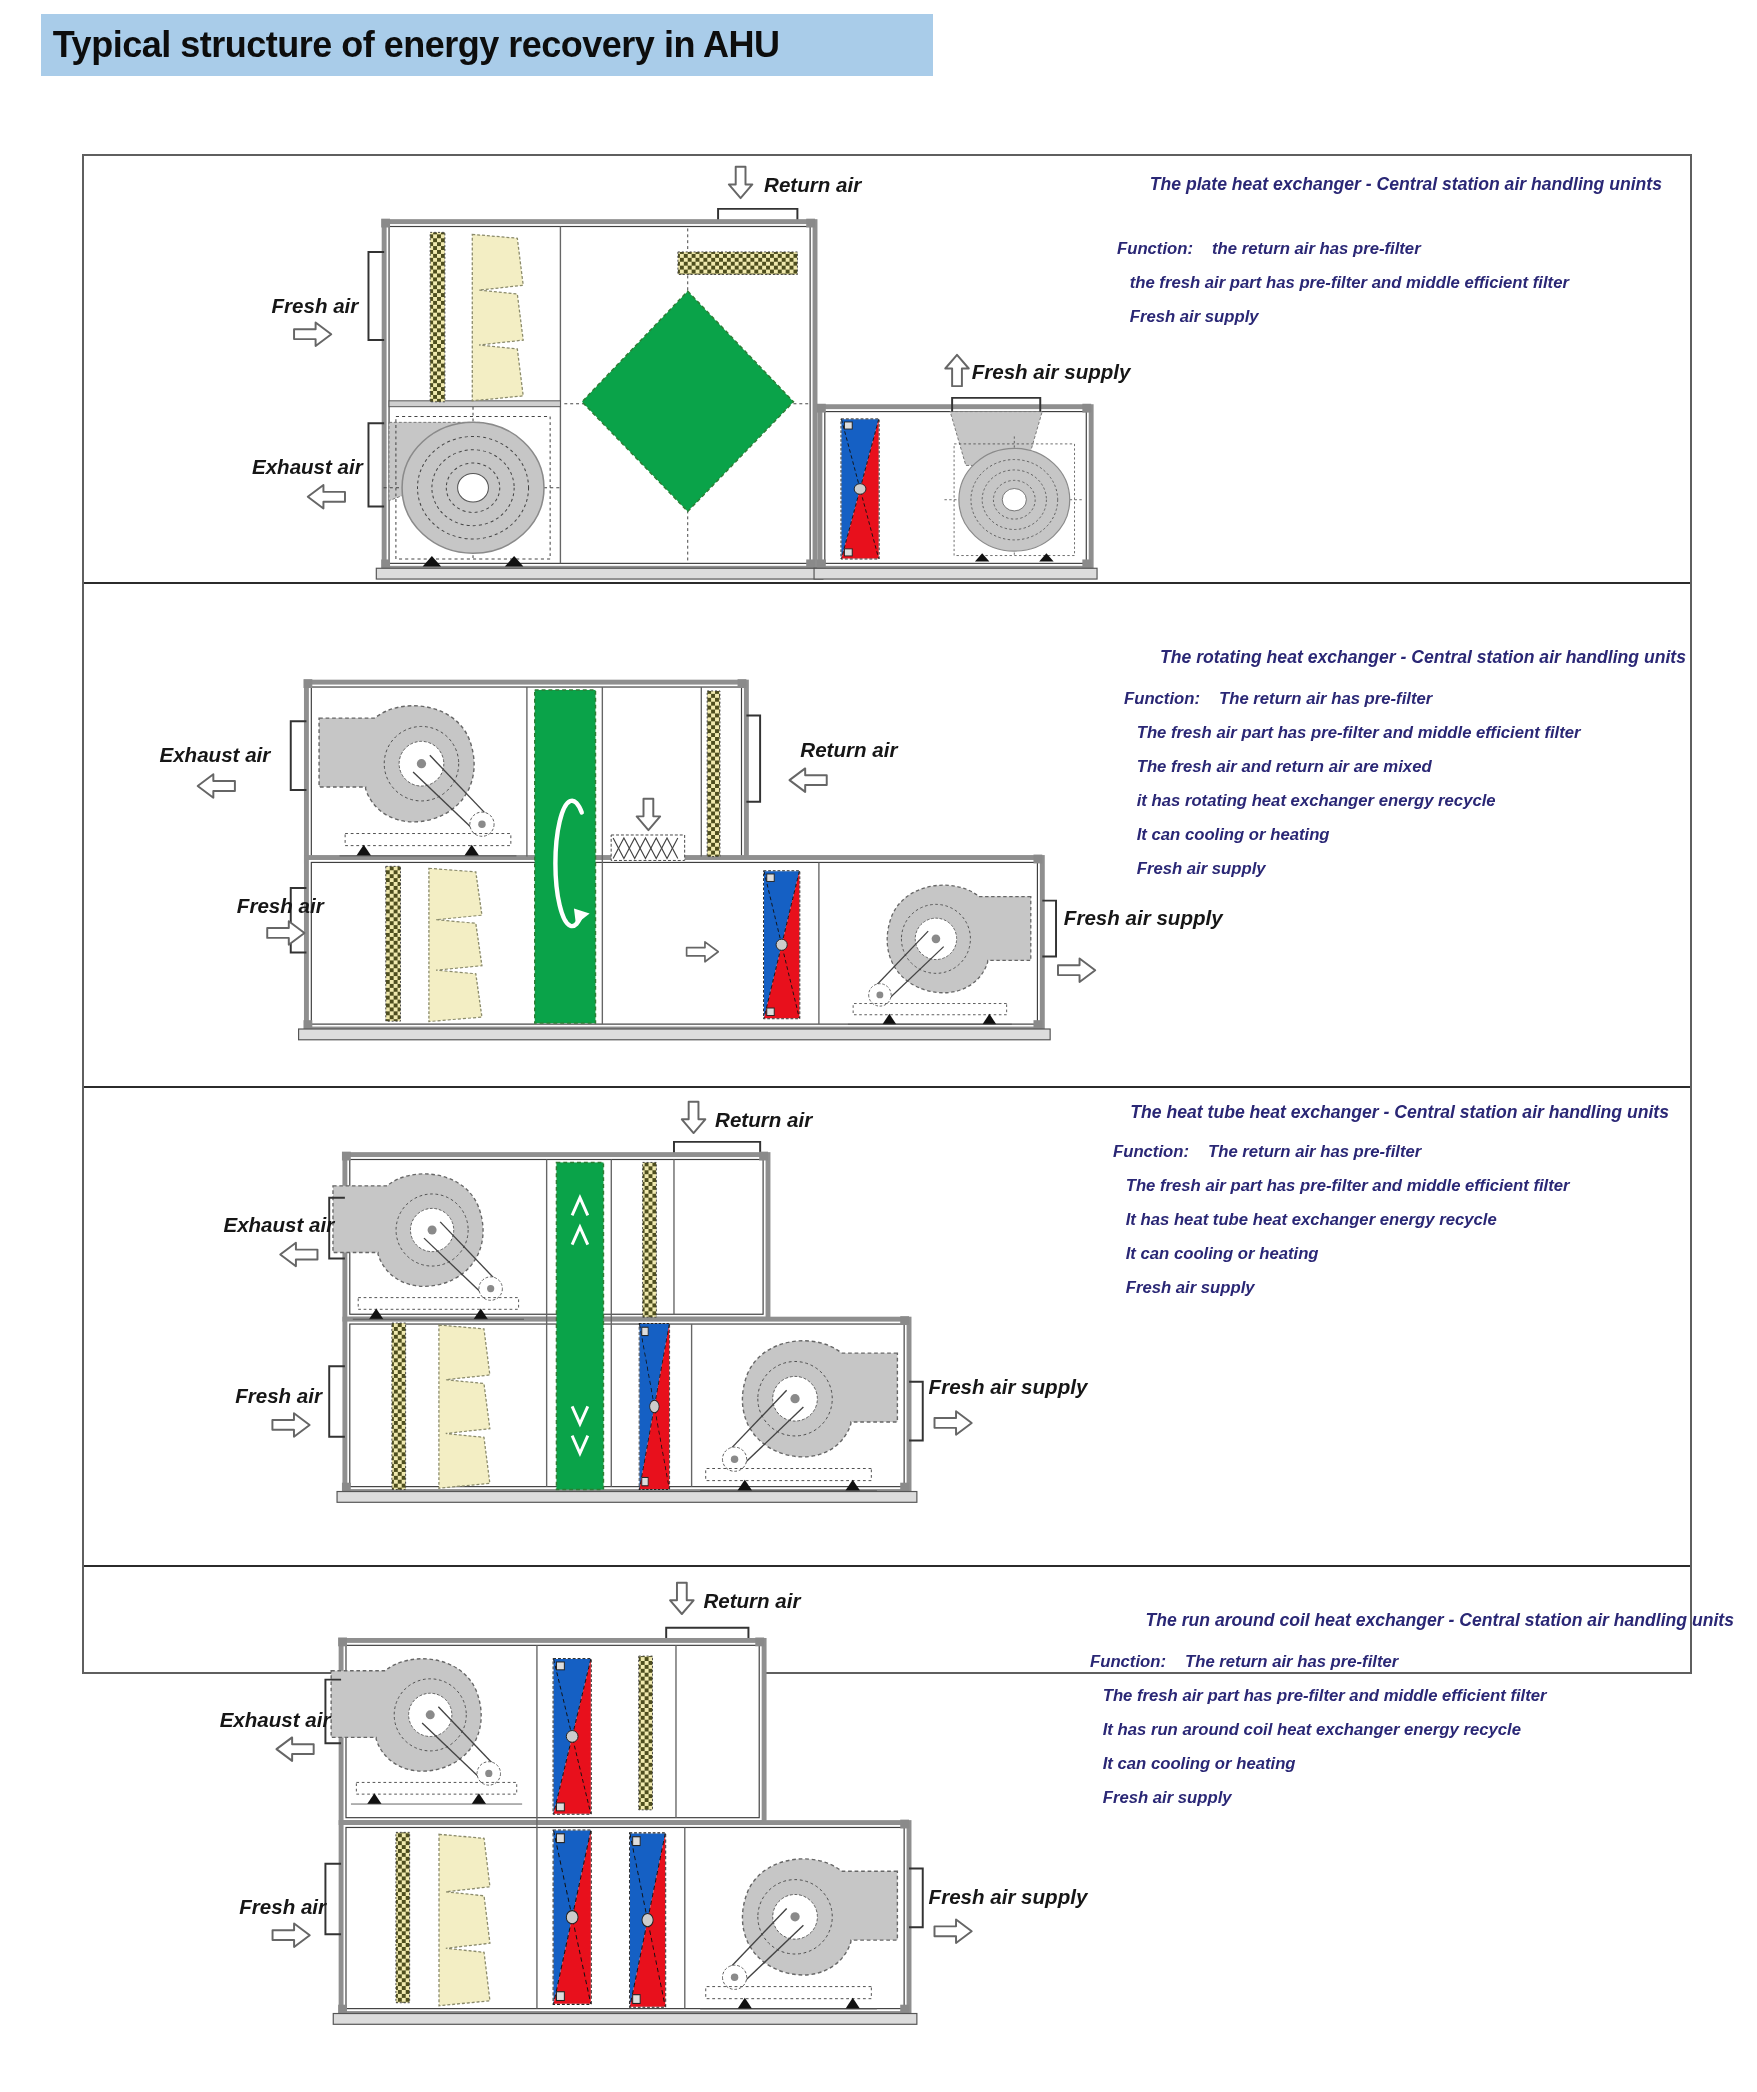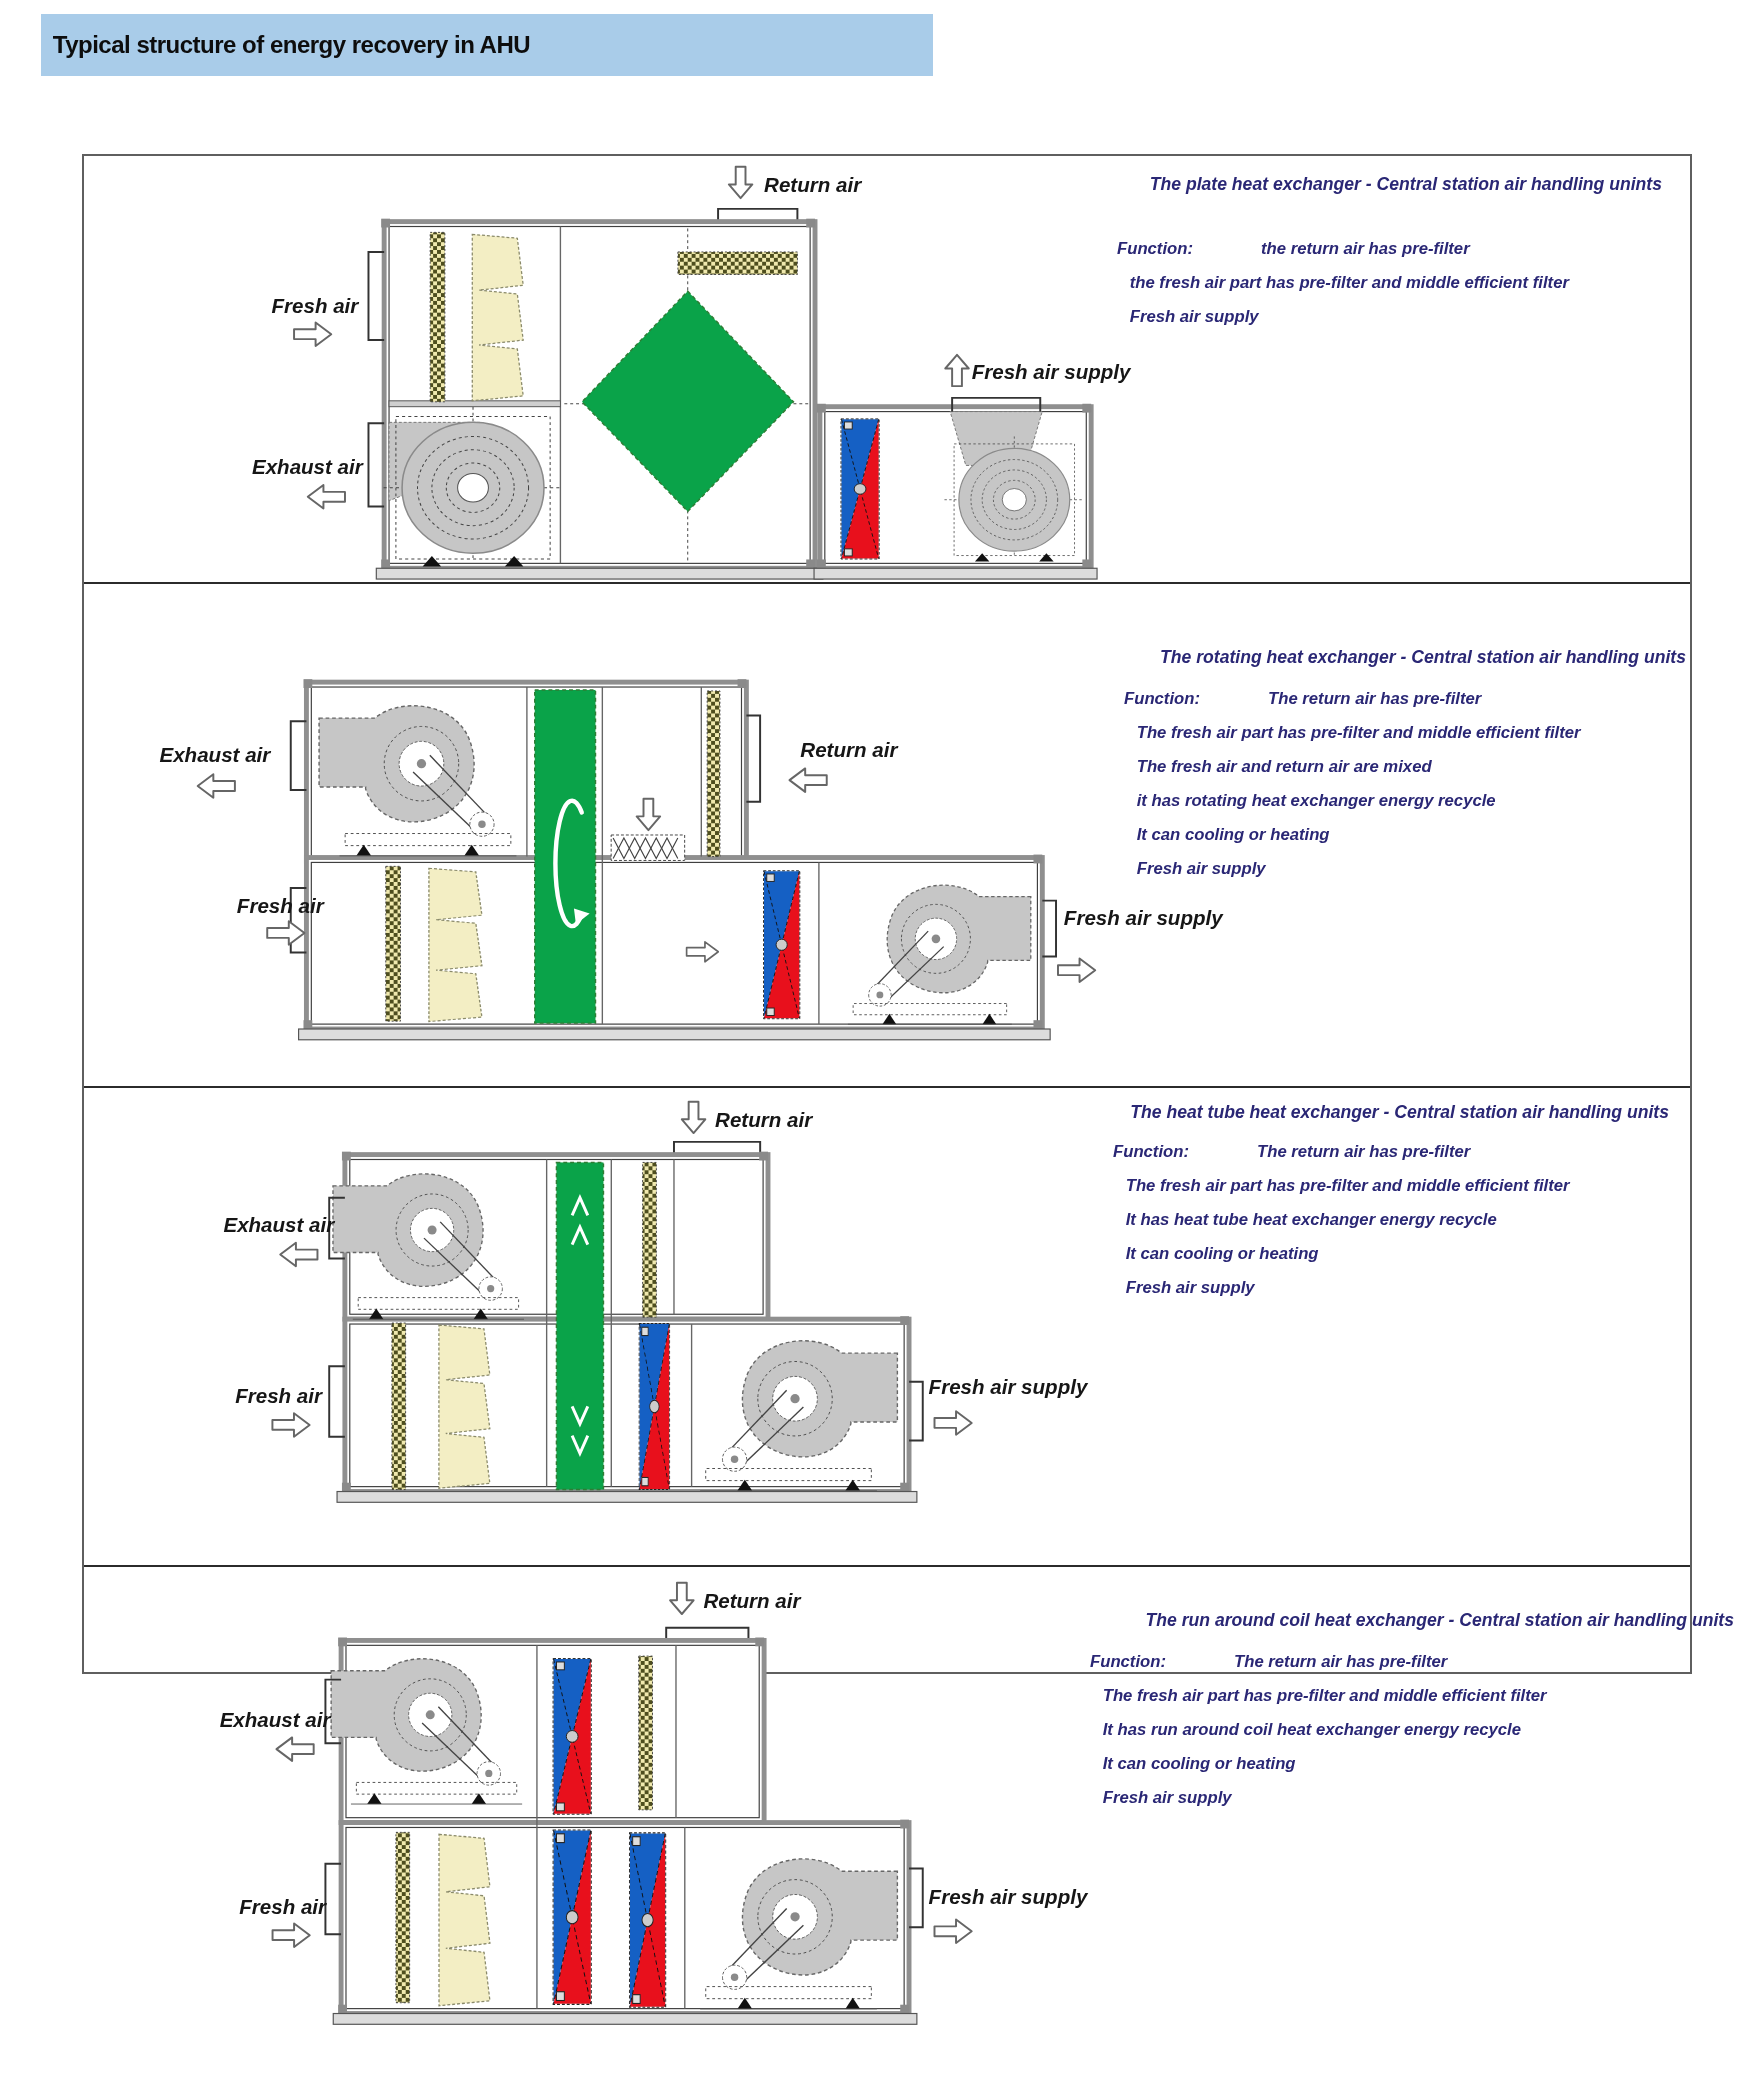--- a/index.html
+++ b/index.html
@@ -1,31 +1,31 @@
 <!DOCTYPE html>
 <html><head>
 <meta charset="utf-8">
 <style>
   html,body{margin:0;padding:0;background:#fff;}
   body{width:1757px;height:2093px;position:relative;font-family:"Liberation Sans",sans-serif;overflow:hidden;}
   .titlebar{position:absolute;left:41px;top:13.7px;width:892px;height:62px;background:#a9cce9;}
-  .titlebar span{display:block;padding-left:11.8px;line-height:62px;font-size:24px;font-weight:700;color:#0d0d0d;letter-spacing:-0.5px;}
+  .titlebar span{display:block;padding-left:11.8px;line-height:62px;font-size:36px;font-weight:700;color:#0d0d0d;letter-spacing:-0.5px;}
   .outerbox{position:absolute;left:82px;top:154px;width:1610px;height:1520px;border:2px solid #5f5f5f;box-sizing:border-box;background:#fff;}
   .panel{position:absolute;left:0;width:1606px;box-sizing:border-box;}
   #panel1{top:0;height:428px;border-bottom:2.9px solid #2b2b2b;}
   #panel2{top:428px;height:504px;border-bottom:2.9px solid #2b2b2b;}
   #panel3{top:932px;height:479px;border-bottom:2.9px solid #2b2b2b;}
   #panel4{top:1411px;height:518px;}
   .dsvg{position:absolute;left:0;top:0;}
   .desc{position:absolute;color:#2a2775;font-style:italic;font-weight:700;}
   .ptitle{position:absolute;text-align:right;font-size:17.6px;color:#2a2775;font-style:italic;font-weight:700;}
   .plines{font-size:16.7px;line-height:34px;}
   .plines .row{white-space:nowrap;}
   .plines .row.ind{padding-left:12.7px;}
-  .fnlab{margin-right:68px;}
+  .fnlab{margin-right:19px;}
   
   .wo{fill:#fff;stroke:#8f8f8f;stroke-width:5;}
   .wi{fill:none;stroke:#3f3f3f;stroke-width:1.2;}
   .cb{fill:#8a8a8a;}
   .bs{fill:#dcdcdc;stroke:#555;stroke-width:1.2;}
   .iv{stroke:#666;stroke-width:1.4;}
   .gd{stroke:#444;stroke-width:1;stroke-dasharray:3,3;fill:none;}
   .gln{stroke:#333;stroke-width:2;fill:none;}
   .grn{fill:#0aa349;stroke:#2f7d35;stroke-width:1.5;stroke-dasharray:4,3;}
   .chs{fill:url(#chk);stroke:#444;stroke-width:1;stroke-dasharray:2,2;}

